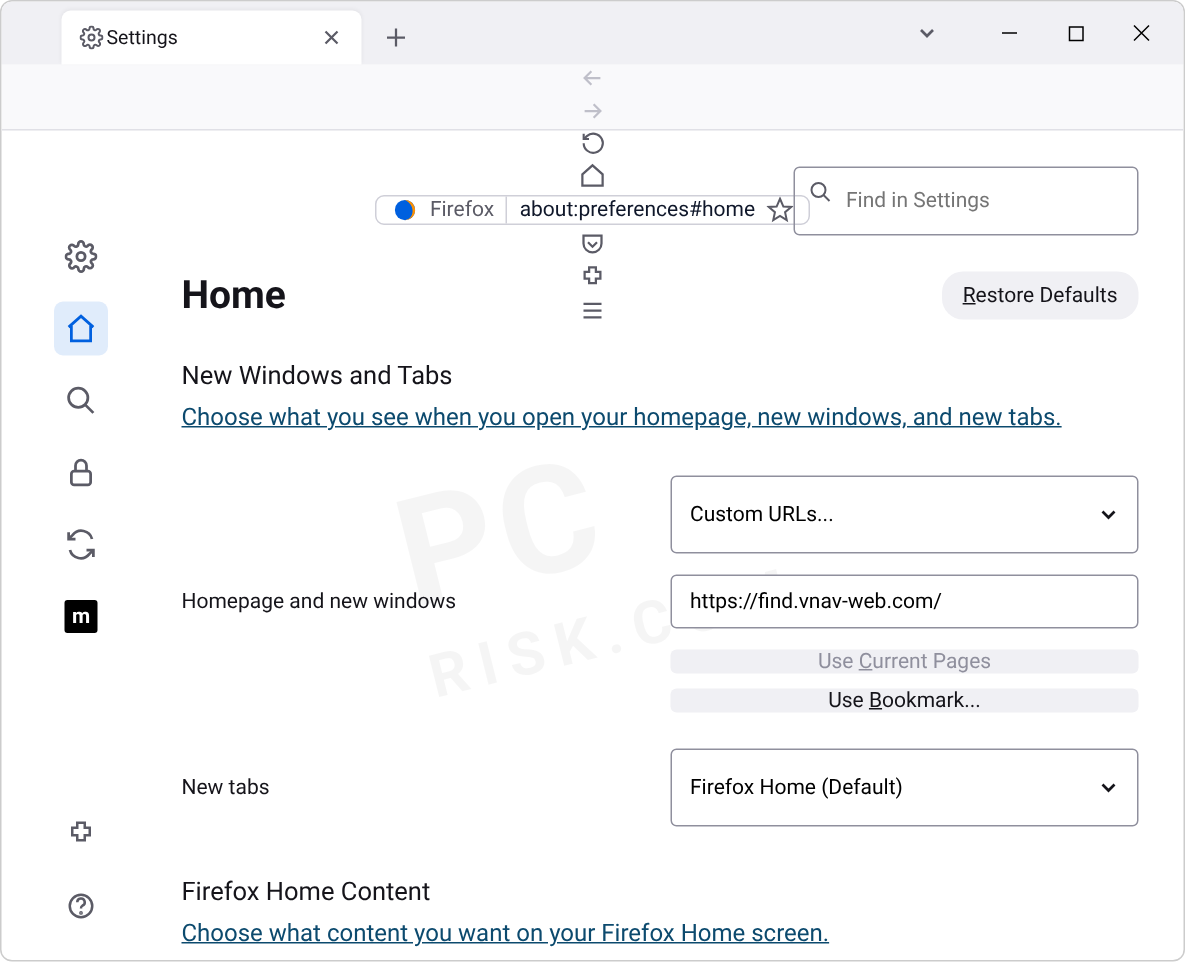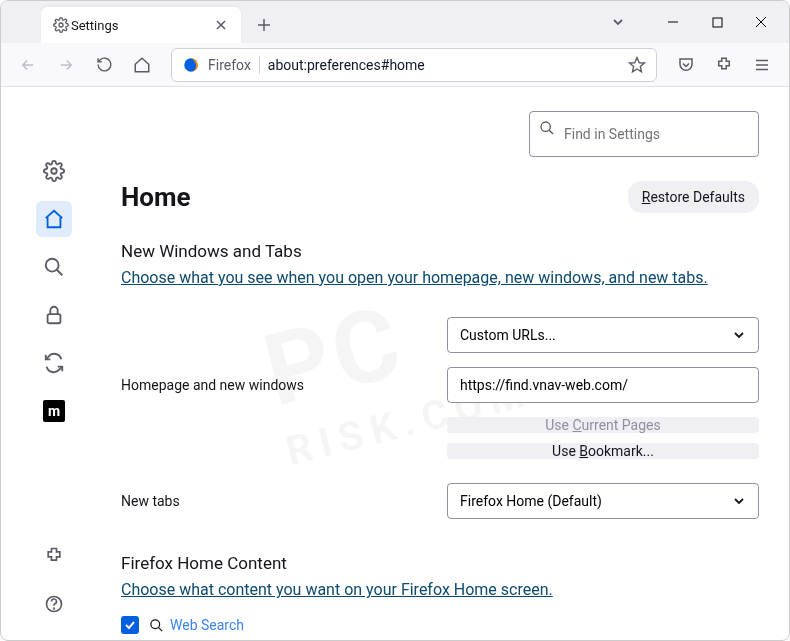--- a/index.html
+++ b/index.html
@@ -10,21 +10,21 @@
 .tab { background: #fff; border-radius: 6px 6px 0 0; padding: 8px 12px; display: flex; align-items: center; gap: 2px; min-width: 200px; height: 36px; position: relative; box-shadow: 0 -1px 3px rgba(0,0,0,0.05); }
 .tab-icon svg { width: 16px; height: 16px; }
 .tab-title { font-size: 13px; color: #15141a; flex: 1; }
 .tab-close { width: 16px; height: 16px; display: flex; align-items: center; justify-content: center; cursor: pointer; color: #5b5b66; }
 .newtab-btn { margin-left: 8px; width: 30px; height: 30px; display: flex; align-items: center; justify-content: center; color: #5b5b66; cursor: pointer; margin-bottom: 3px; }
 .titlebar-right { position: absolute; right: 8px; top: 0; display: flex; align-items: center; height: 42px; gap: 4px; }
 .titlebar-caret { width: 30px; height: 30px; display: flex; align-items: center; justify-content: center; color: #5b5b66; margin-right: 16px; }
 .win-btn { width: 40px; height: 32px; display: flex; align-items: center; justify-content: center; color: #000; cursor: pointer; }
 
 
-.toolbar { height: 44px; background: #f9f9fb; display: flex; align-items: center; padding: 0 10px; gap: 4px; border-bottom: 1px solid #e0e0e6; }
+.toolbar { height: 44px; background: #f9f9fb; display: flex; align-items: center; padding: 0 10px; gap: 4px; border-bottom: 1px solid #e0e0e6; flex-direction: column; }
 .nav-btn { width: 34px; height: 34px; display:flex; align-items:center; justify-content:center; color:#5b5b66; border-radius:4px; }
 .nav-btn.disabled { color: #bfbfc9; }
 .urlbar { flex: 1; height: 34px; background: #fff; border: 1px solid #cfcfd8; border-radius: 6px; display: flex; align-items: center; padding: 0 10px; gap: 8px; margin: 0 8px; }
 .urlbar-icon { width:18px; height:18px; display:flex; align-items:center; justify-content:center; }
 .urlbar-label { font-size: 14px; color: #5b5b66; }
 .urlbar-sep { width:1px; height:18px; background:#cfcfd8; }
 .urlbar-text { font-size: 14px; color: #0f172a; flex: 1; }
 .star { color: #5b5b66; }
 
 
@@ -46,21 +46,21 @@
 .restore-btn { background:#f0f0f4; border:none; padding:8px 14px; font-size:14px; border-radius:14px; cursor:pointer; color:#15141a; }
 .restore-btn .ul { text-decoration: underline; }
 
 h2.section { font-size: 17px; font-weight: 400; color:#15141a; margin-bottom: 6px; }
 .section-desc { font-size: 16px; color:#0c4a6e; margin-bottom: 28px; line-height:1.4;text-decoration:underline; }
 
 .row { display:flex; align-items:center; margin-bottom: 14px; }
 .row-label { width: 326px; font-size:14px; color:#15141a; }
 .row-control { flex:1; }
 
-.select { width: 100%; height: 36px; border:1px solid #8f8f9d; border-radius:4px; padding:0 12px; font-size:14px; background:#fff; display:flex; align-items:center; justify-content:space-between; cursor:pointer; }
+.select { width: 100%; height: 52px; border:1px solid #8f8f9d; border-radius:4px; padding:0 12px; font-size:14px; background:#fff; display:flex; align-items:center; justify-content:space-between; cursor:pointer; }
 .text-input { width:100%; height:36px; border:1px solid #8f8f9d; border-radius:4px; padding:0 12px; font-size:14px; }
 
 .btn-row { display:flex; gap:10px; margin-top:10px; margin-left:326px; margin-bottom: 24px; flex-direction: column; }
 .sec-btn { flex:1; height:34px; background:#f0f0f4; border:none; border-radius:4px; font-size:14px; cursor:pointer; color:#15141a; padding:0 10px; text-align:center; white-space:nowrap; overflow:hidden; text-overflow:ellipsis; }
 .sec-btn.disabled { color:#8f8f9d; }
 .sec-btn .ul { text-decoration: underline; }
 
 .checkbox-row { display:flex; align-items:center; gap:10px; margin-top:10px; }
 .checkbox { width:18px; height:18px; background:#0060df; border-radius:3px; display:flex; align-items:center; justify-content:center; }
 .checkbox svg { stroke:#fff; }

